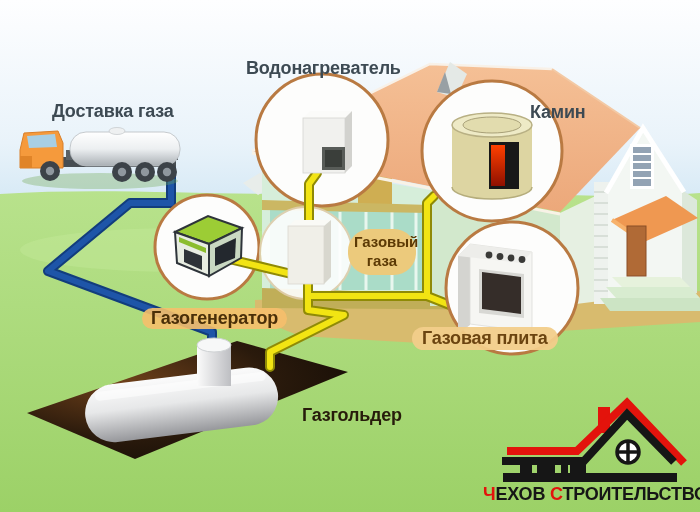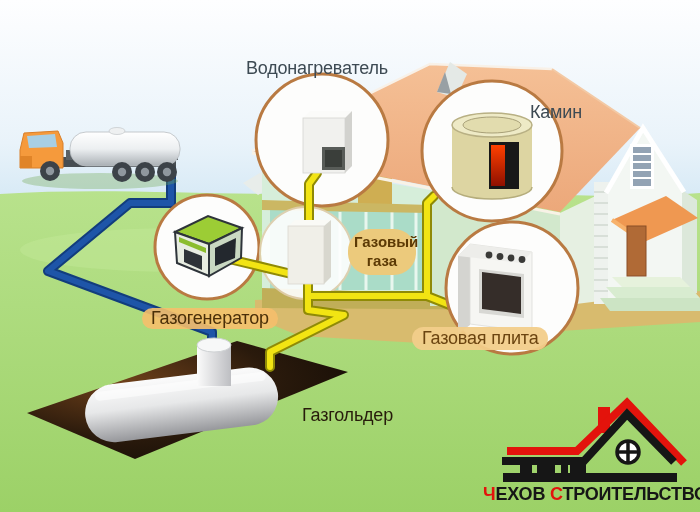--- a/index.html
+++ b/index.html
@@ -2,21 +2,21 @@
 <html><head>
 <meta charset="utf-8">
 <style>
   html,body{margin:0;padding:0;background:#ffffff;}
   .stage{
     position:relative;width:700px;height:512px;overflow:hidden;
     font-family:"Liberation Sans",sans-serif;background:#ffffff;
   }
   .stage svg{position:absolute;left:0;top:0;}
   .lbl{
-    position:absolute;font-weight:normal;color:#3d4a53;font-size:18px;
+    position:absolute;font-weight:bold;color:#3d4a53;font-size:18px;
     line-height:1.05;white-space:nowrap;letter-spacing:-0.2px;
   }
   .lbl-badge{
     background:rgba(242,205,138,0.95);border-radius:14px;padding:2px 10px;
     color:#6b4410;
   }
   .lbl-generator{
     background:rgba(246,191,107,0.9);border-radius:14px;padding:1px 9px;
     color:#4a2f08;
   }
@@ -261,20 +261,21 @@
     <line x1="617" y1="452" x2="639" y2="452" stroke="#161616" stroke-width="3.5"></line>
     <line x1="628" y1="441" x2="628" y2="463" stroke="#161616" stroke-width="3.5"></line>
     <rect x="503" y="473" width="174" height="9" fill="#161616"></rect>
     <rect x="520" y="464" width="12" height="9" fill="#161616"></rect>
     <rect x="537" y="464" width="18" height="9" fill="#161616"></rect>
     <rect x="561" y="464" width="7" height="9" fill="#161616"></rect>
     <rect x="570" y="464" width="16" height="9" fill="#161616"></rect>
   </g>
 </svg>
 
+<div class="lbl" style="left:52px;top:102px;">Доставка газа</div>
 <div class="lbl" style="left:246px;top:59px;">Водонагреватель</div>
 <div class="lbl" style="left:530px;top:103px;">Камин</div>
 <div class="lbl lbl-generator" style="left:142px;top:276px;margin-top:32px;">Газогенератор</div>
 <div class="lbl-boiler" style="left:348px;top:229px;width:56px;">
   <div>Газовый</div>
   <div>газа</div>
 </div>
 <div class="lbl lbl-badge" style="left:412px;top:327px;">Газовая плита</div>
 <div class="lbl lbl-tank" style="left:258px;top:406px;">Газгольдер</div>
 

